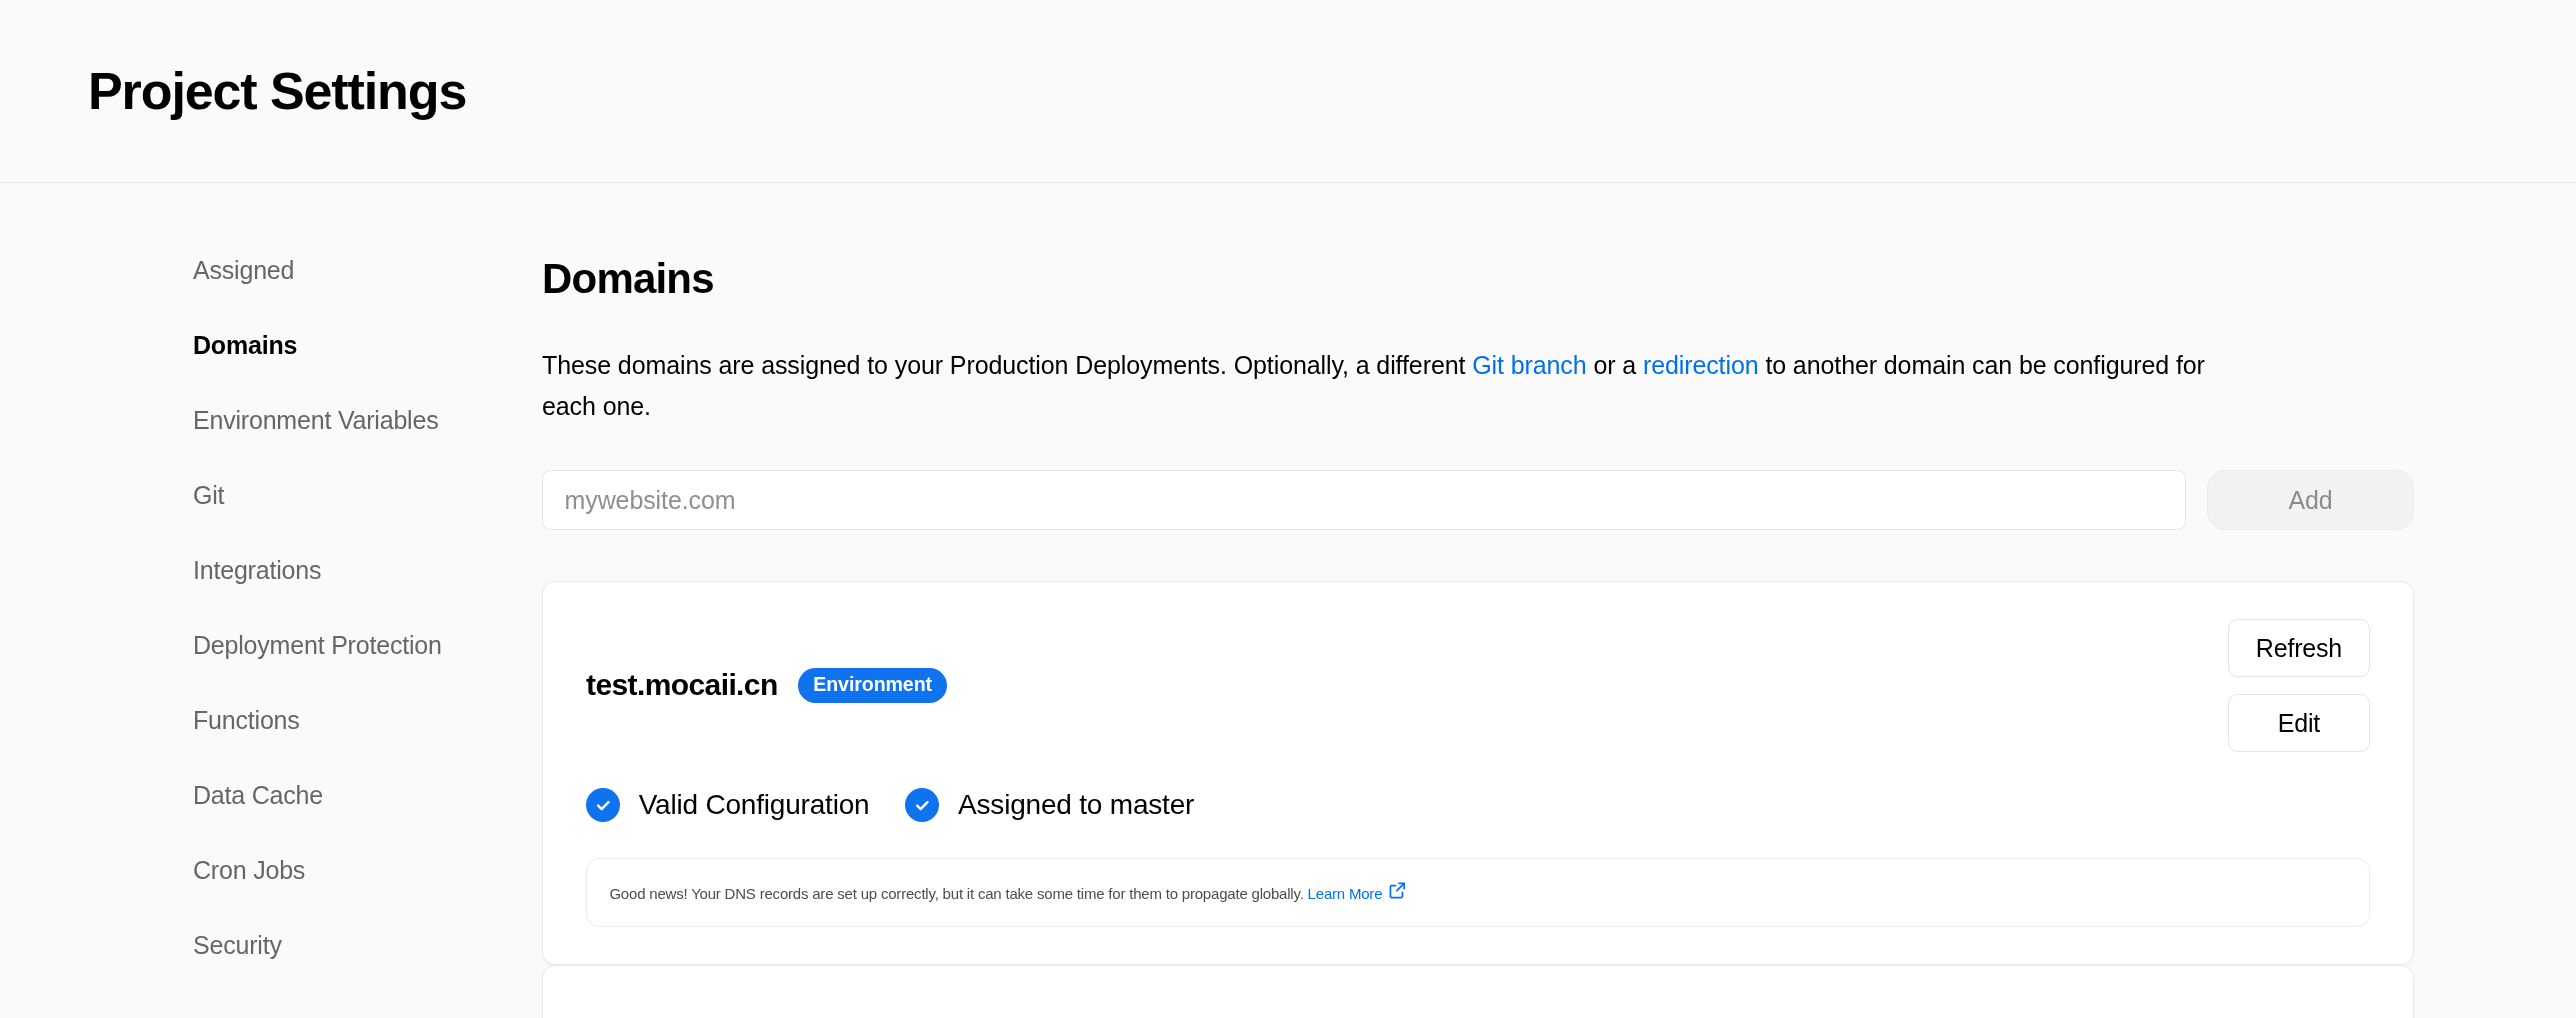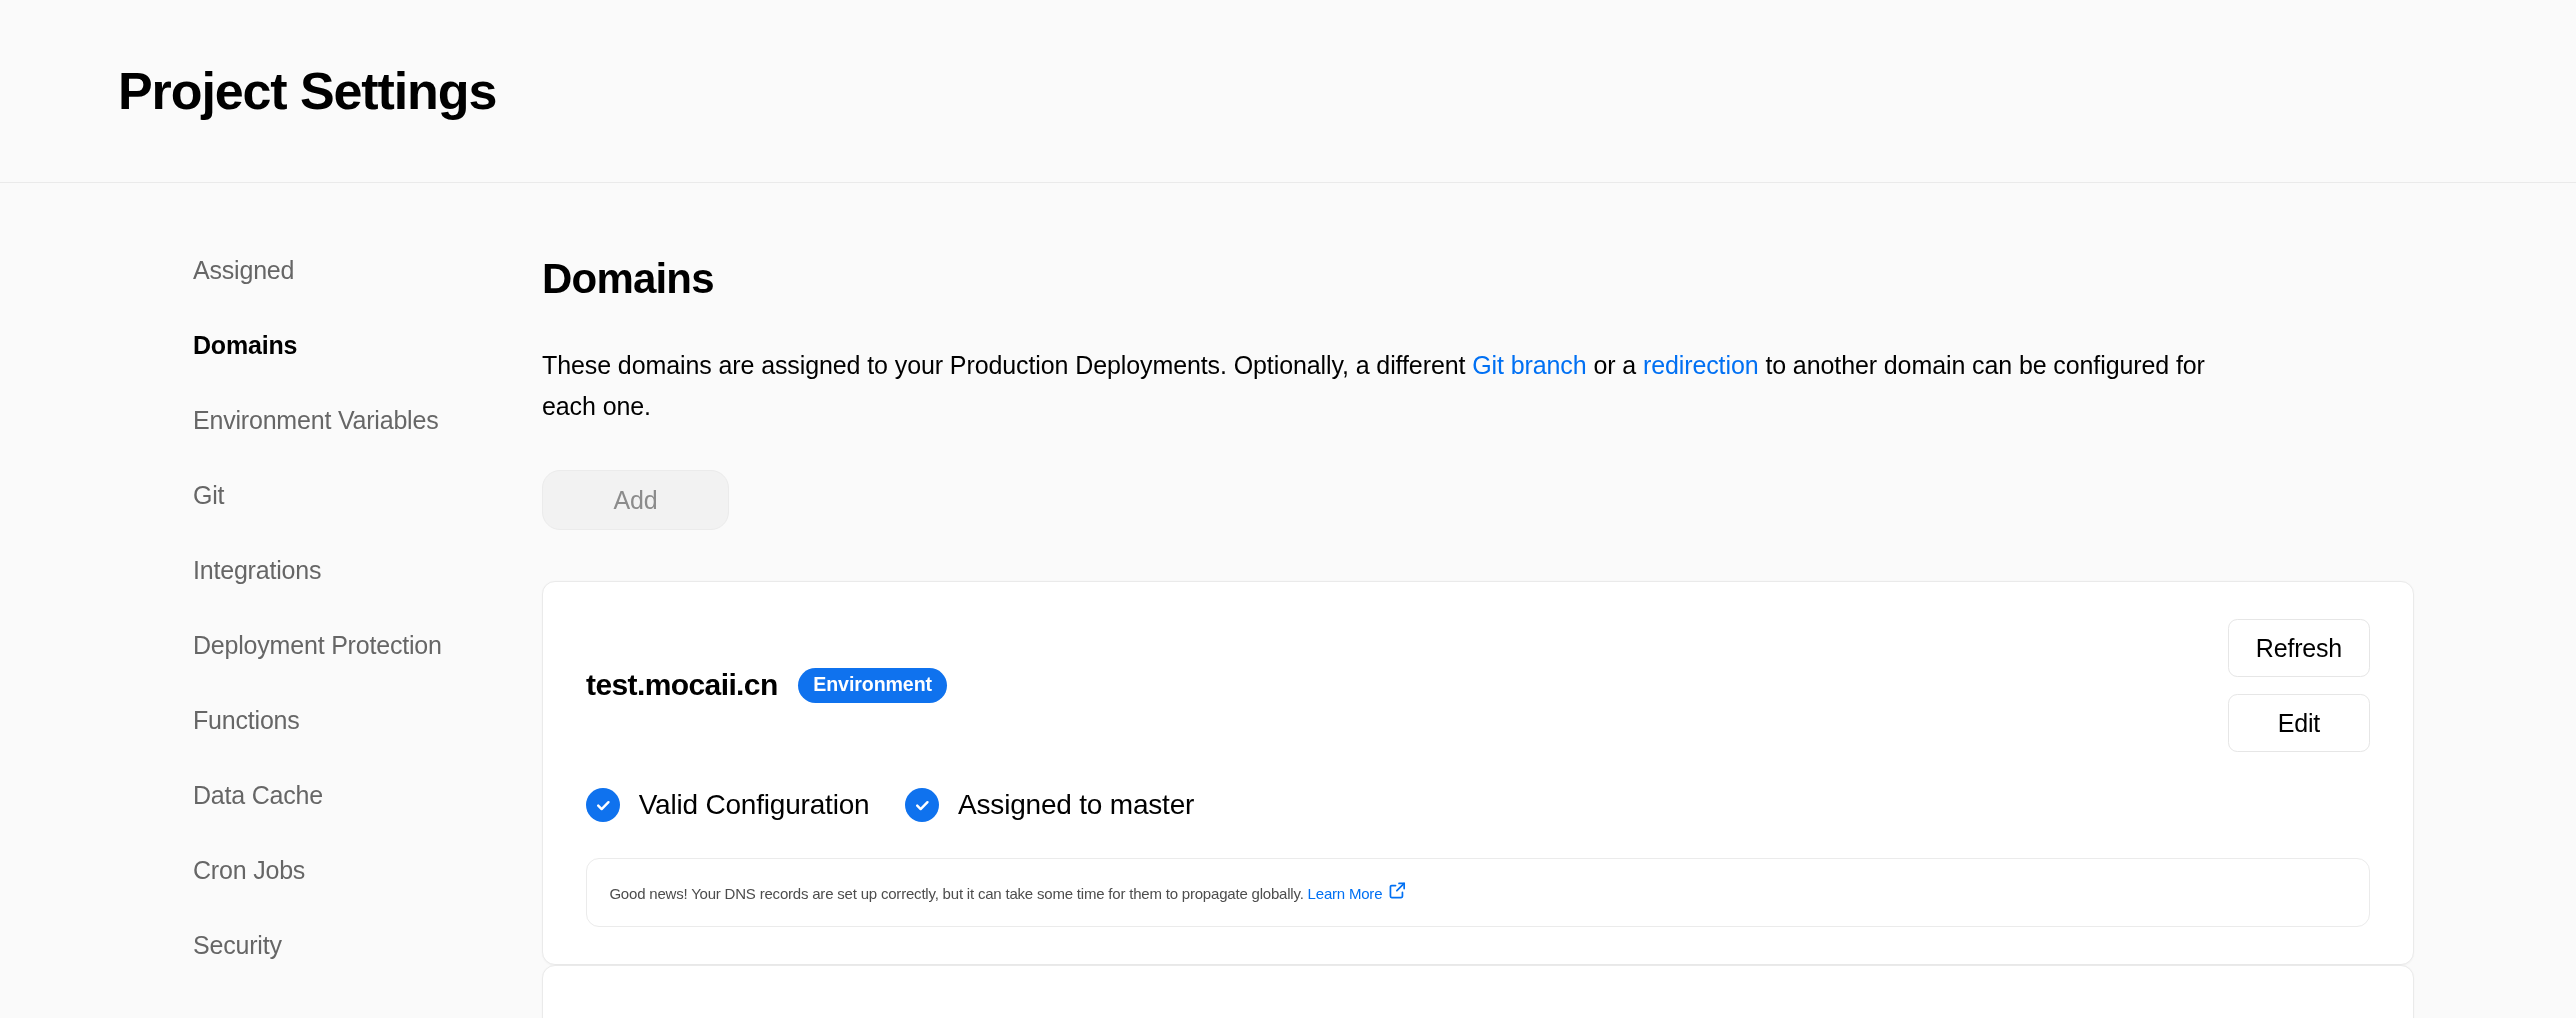--- a/index.html
+++ b/index.html
@@ -17,21 +17,21 @@
     -webkit-font-smoothing: antialiased;
   }
 
   
   .page-header {
     height: 183px;
     background: #fafafa;
     border-bottom: 0.9px solid #eaeaea;
     display: flex;
     align-items: center;
-    padding-left: 118px;
+    padding-left: 88px;
   }
 
   .page-title {
     font-size: 52px;
     font-weight: 700;
     letter-spacing: -1.1px;
     color: #000;
     line-height: 1;
   }
 
@@ -117,21 +117,21 @@
     color: #000;
     outline: none;
     letter-spacing: -0.1px;
   }
 
   .domain-input::placeholder {
     color: #8f8f8f;
   }
 
   .add-button {
-    width: 187px;
+    width: 207px;
     height: 60px;
     border: 0.9px solid #ebebeb;
     border-radius: 18px;
     background: #f2f2f2;
     color: #8c8c8c;
     font-family: inherit;
     font-size: 25px;
     letter-spacing: -0.1px;
     cursor: default;
   }
@@ -284,20 +284,21 @@
 
   <main class="main">
 
     <h2 class="section-title">Domains</h2>
 
     <p class="section-desc">
       <span>These domains are assigned to your Production Deployments. Optionally, a different </span><a class="link">Git branch</a><span> or a </span><a class="link">redirection</a><span> to another domain can be configured for each one.</span>
     </p>
 
     <div class="add-row">
+      <input class="domain-input" type="text" placeholder="mywebsite.com" style="">
       <button class="add-button">Add</button>
     </div>
 
     <section class="domain-card">
 
       <div class="card-top">
         <div class="card-title-wrap">
           <span class="domain-name">test.mocaii.cn</span>
           <span class="badge">Environment</span>
         </div>

